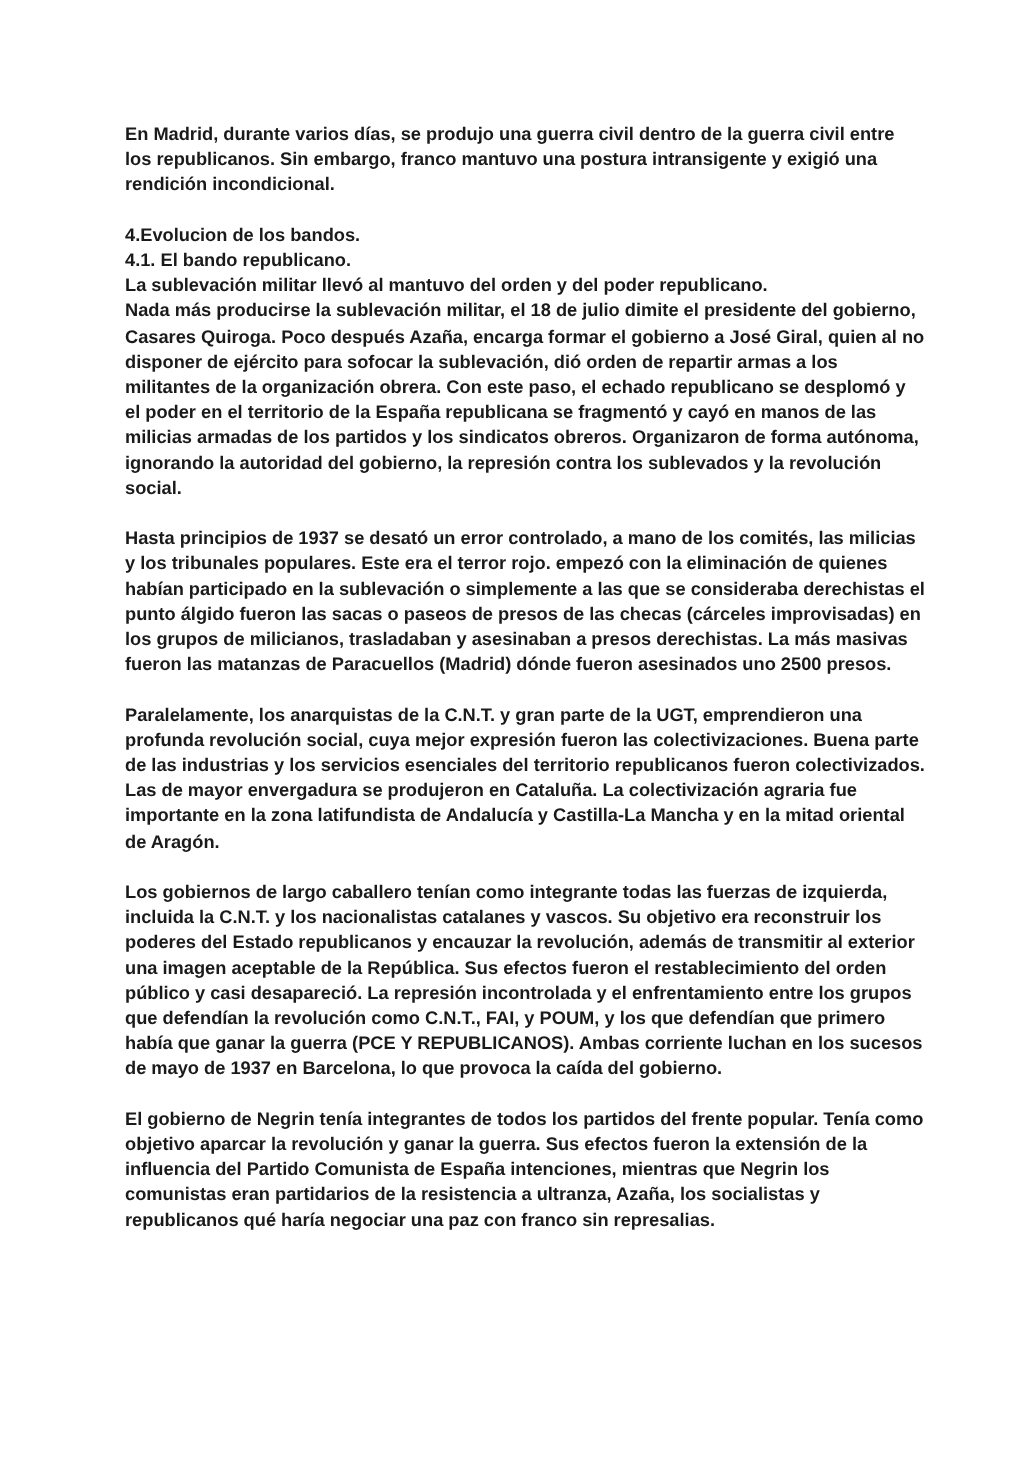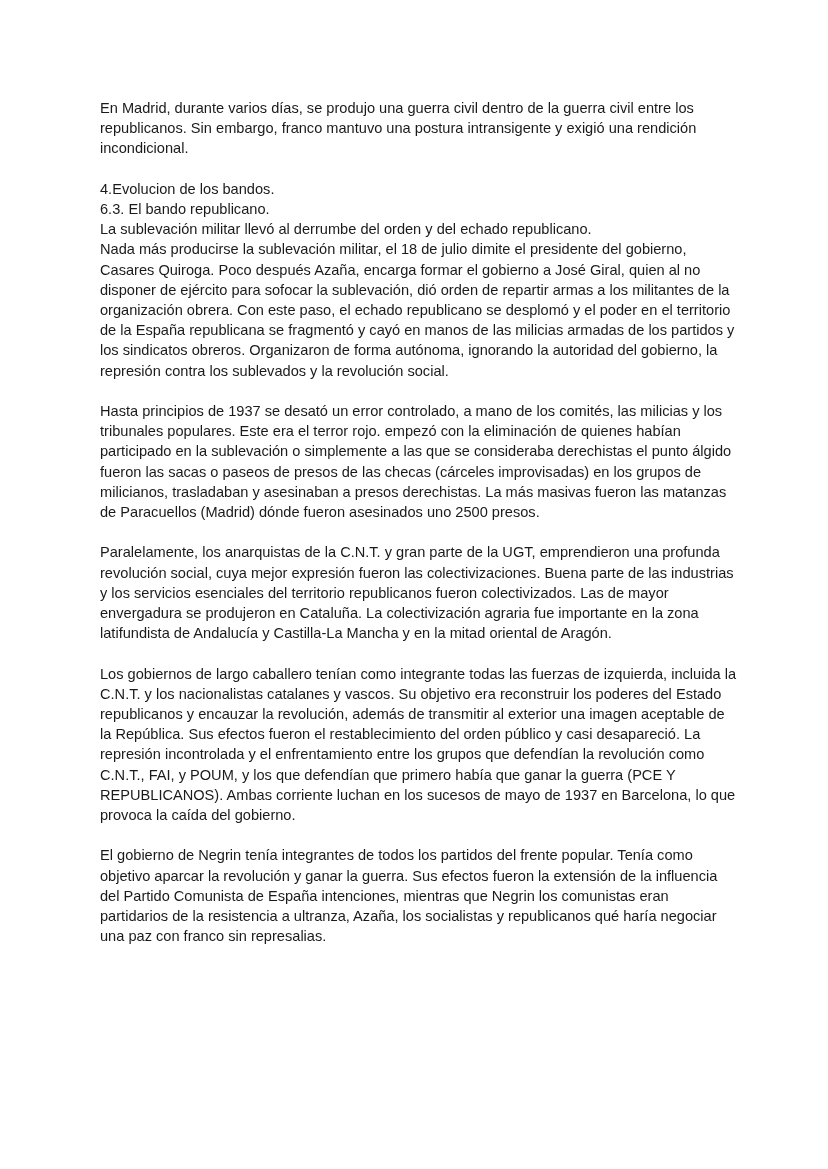--- a/index.html
+++ b/index.html
@@ -19,38 +19,39 @@
       position: absolute;
       left: 100px;
       top: 98px;
       width: 640px;
       font-size: 14.6px;
       line-height: 20.2px;
     }
     .para {
       margin: 0;
       padding: 0;
+      font-weight: bold;
     }
     .gap {
       height: 20.2px;
     }
     .heading {
-      font-weight: normal;
+      font-weight: bold;
       margin: 0;
     }
   </style>
 </head>
 <body>
 
 <div class="page">
   <p class="para">En Madrid, durante varios días, se produjo una guerra civil dentro de la guerra civil entre los republicanos. Sin embargo, franco mantuvo una postura intransigente y exigió una rendición incondicional.</p>
   <div class="gap"></div>
   <p class="heading">4.Evolucion de los bandos.</p>
-  <p class="heading">6.3. El bando republicano.</p>
-  <p class="para">La sublevación militar llevó al derrumbe del orden y del echado republicano.</p>
+  <p class="heading">4.1. El bando republicano.</p>
+  <p class="para">La sublevación militar llevó al mantuvo del orden y del poder republicano.</p>
   <p class="para">Nada más producirse la sublevación militar, el 18 de julio dimite el presidente del gobierno, Casares Quiroga. Poco después Azaña, encarga formar el gobierno a José Giral, quien al no disponer de ejército para sofocar la sublevación, dió orden de repartir armas a los militantes de la organización obrera. Con este paso, el echado republicano se desplomó y el poder en el territorio de la España republicana se fragmentó y cayó en manos de las milicias armadas de los partidos y los sindicatos obreros. Organizaron de forma autónoma, ignorando la autoridad del gobierno, la represión contra los sublevados y la revolución social.</p>
   <div class="gap"></div>
   <p class="para">Hasta principios de 1937 se desató un error controlado, a mano de los comités, las milicias y los tribunales populares. Este era el terror rojo. empezó con la eliminación de quienes habían participado en la sublevación o simplemente a las que se consideraba derechistas el punto álgido fueron las sacas o paseos de presos de las checas (cárceles improvisadas) en los grupos de milicianos, trasladaban y asesinaban a presos derechistas. La más masivas fueron las matanzas de Paracuellos (Madrid) dónde fueron asesinados uno 2500 presos.</p>
   <div class="gap"></div>
   <p class="para">Paralelamente, los anarquistas de la C.N.T. y gran parte de la UGT, emprendieron una profunda revolución social, cuya mejor expresión fueron las colectivizaciones. Buena parte de las industrias y los servicios esenciales del territorio republicanos fueron colectivizados. Las de mayor envergadura se produjeron en Cataluña. La colectivización agraria fue importante en la zona latifundista de Andalucía y Castilla-La Mancha y en la mitad oriental de Aragón.</p>
   <div class="gap"></div>
   <p class="para">Los gobiernos de largo caballero tenían como integrante todas las fuerzas de izquierda, incluida la C.N.T. y los nacionalistas catalanes y vascos. Su objetivo era reconstruir los poderes del Estado republicanos y encauzar la revolución, además de transmitir al exterior una imagen aceptable de la República. Sus efectos fueron el restablecimiento del orden público y casi desapareció. La represión incontrolada y el enfrentamiento entre los grupos que defendían la revolución como C.N.T., FAI, y POUM, y los que defendían que primero había que ganar la guerra (PCE Y REPUBLICANOS). Ambas corriente luchan en los sucesos de mayo de 1937 en Barcelona, lo que provoca la caída del gobierno.</p>
   <div class="gap"></div>
   <p class="para">El gobierno de Negrin tenía integrantes de todos los partidos del frente popular. Tenía como objetivo aparcar la revolución y ganar la guerra. Sus efectos fueron la extensión de la influencia del Partido Comunista de España intenciones, mientras que Negrin los comunistas eran partidarios de la resistencia a ultranza, Azaña, los socialistas y republicanos qué haría negociar una paz con franco sin represalias.</p>
 </div>

